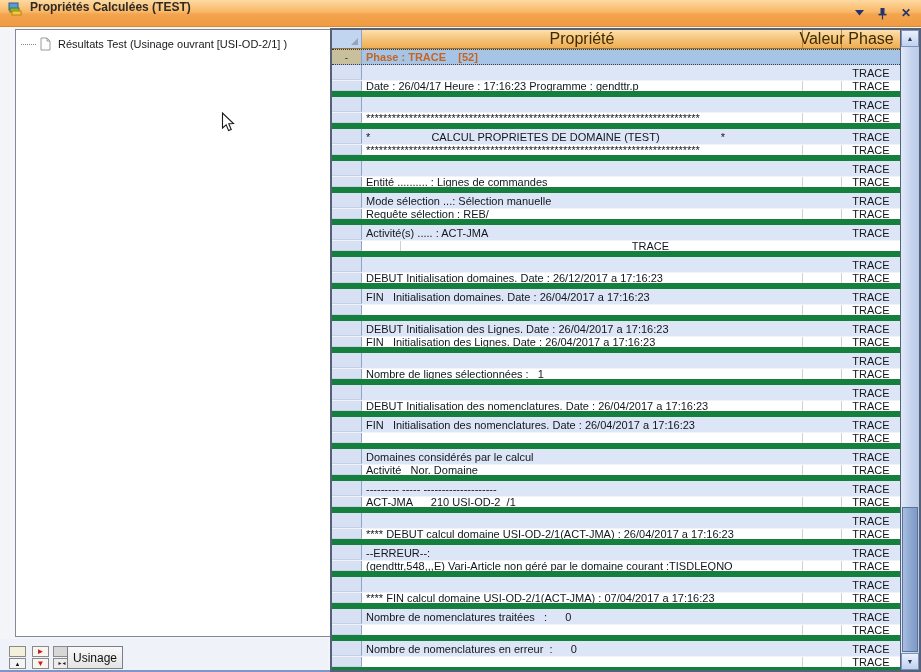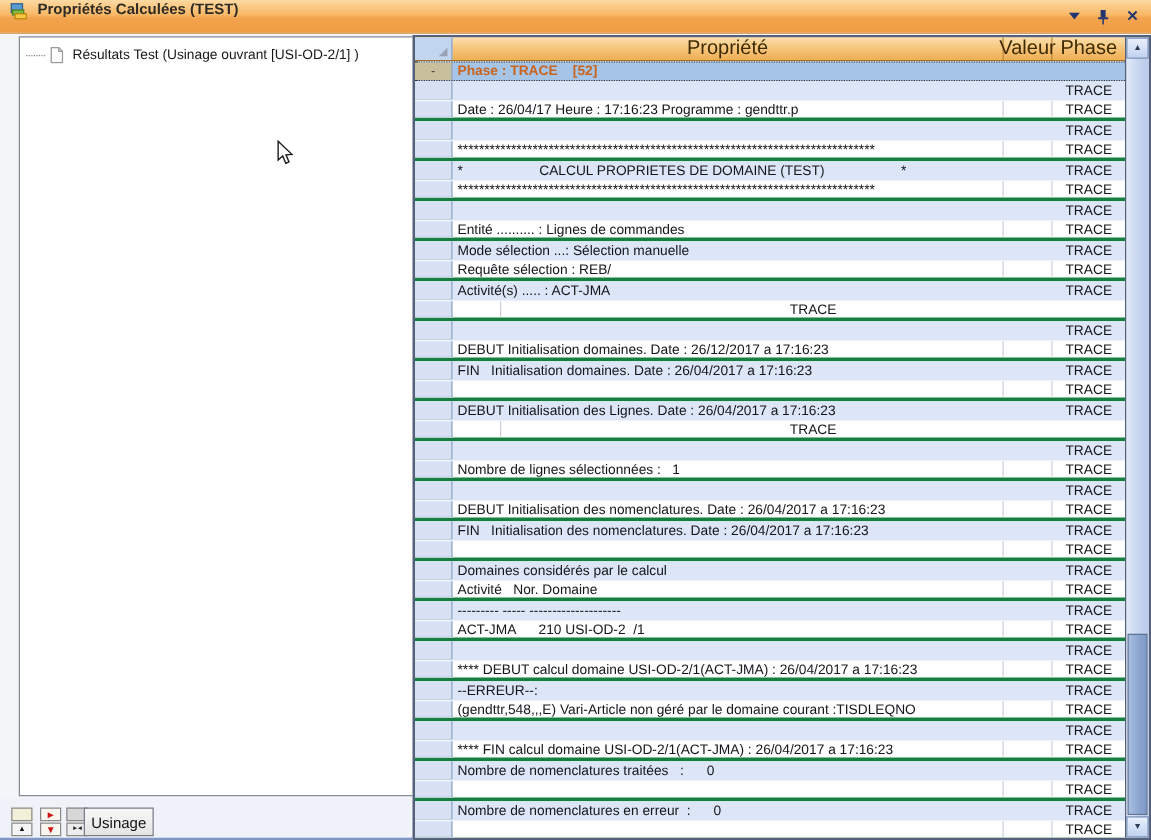--- a/index.html
+++ b/index.html
@@ -48,21 +48,21 @@
   .h-cell{box-sizing:border-box;font-size:16px;color:#3E2B00;display:flex;align-items:center;justify-content:center;border-right:1px solid #BE8838;}
   .h-sel{width:30px;background:#C2D5F0;border-right:1px solid #8FA3C4;position:relative;}
   .h-sel::after{content:"";position:absolute;right:3px;bottom:3px;width:0;height:0;
     border-left:7px solid transparent;border-bottom:7px solid #98A4B6;}
   .h-prop{width:441px;}
   .h-val{width:39px;}
   .h-phase{flex:1;border-right:none;}
 
   .grid-rows{position:absolute;left:0;top:19px;right:19px;bottom:0;overflow:hidden;background:#fff;}
   .row{display:flex;height:16px;box-sizing:border-box;font-size:11px;color:#14161A;}
-  .r-white{background:#FFFFFF;border-bottom:3px solid #15803d;}
+  .r-white{background:#FFFFFF;border-bottom:6px solid #15803d;}
   .r-blue{background:#DCE6F7;border-bottom:1px solid #EFF3FB;}
   .r-group{background:#A6C4E6;border-top:1px dotted #3A3A3A;border-bottom:1px dotted #3A3A3A;}
   .sel{width:30px;box-sizing:border-box;background:#D7E1F3;border-right:1px solid #8FA3C4;border-bottom:1px solid #C6D1E4;
     display:flex;align-items:center;justify-content:center;font-size:10px;color:#333;flex:none;}
   .r-group .sel{background:#C8C09D;border-bottom:none;}
   .prop{width:441px;box-sizing:border-box;padding-left:4px;white-space:pre;overflow:hidden;display:flex;align-items:center;flex:none;}
   .val{width:39px;box-sizing:border-box;flex:none;}
   .r-white .prop,.r-white .val{border-right:1px solid #CBD1DB;}
   .ph{flex:1;display:flex;align-items:center;justify-content:center;}
   .bold .prop,.bold .ph{font-weight:normal;}
@@ -250,20 +250,21 @@
           <div class="ph">TRACE</div>
         </div>
         <div class="row r-blue">
           <div class="sel"></div>
           <div class="prop">DEBUT Initialisation des Lignes. Date : 26/04/2017 a 17:16:23</div>
           <div class="val"></div>
           <div class="ph">TRACE</div>
         </div>
         <div class="row r-white">
           <div class="sel"></div>
+          <div class="prop">FIN   Initialisation des Lignes. Date : 26/04/2017 a 17:16:23</div>
           <div class="val"></div>
           <div class="ph">TRACE</div>
         </div>
         <div class="row r-blue">
           <div class="sel"></div>
           <div class="prop"></div>
           <div class="val"></div>
           <div class="ph">TRACE</div>
         </div>
         <div class="row r-white">
@@ -345,21 +346,21 @@
           <div class="ph">TRACE</div>
         </div>
         <div class="row r-blue">
           <div class="sel"></div>
           <div class="prop"></div>
           <div class="val"></div>
           <div class="ph">TRACE</div>
         </div>
         <div class="row r-white">
           <div class="sel"></div>
-          <div class="prop">**** FIN calcul domaine USI-OD-2/1(ACT-JMA) : 26/04/2017 a 17:16:23</div>
+          <div class="prop">**** FIN calcul domaine USI-OD-2/1(ACT-JMA) : 07/04/2017 a 17:16:23</div>
           <div class="val"></div>
           <div class="ph">TRACE</div>
         </div>
         <div class="row r-blue">
           <div class="sel"></div>
           <div class="prop">Nombre de nomenclatures traitées   :      0</div>
           <div class="val"></div>
           <div class="ph">TRACE</div>
         </div>
         <div class="row r-white">

